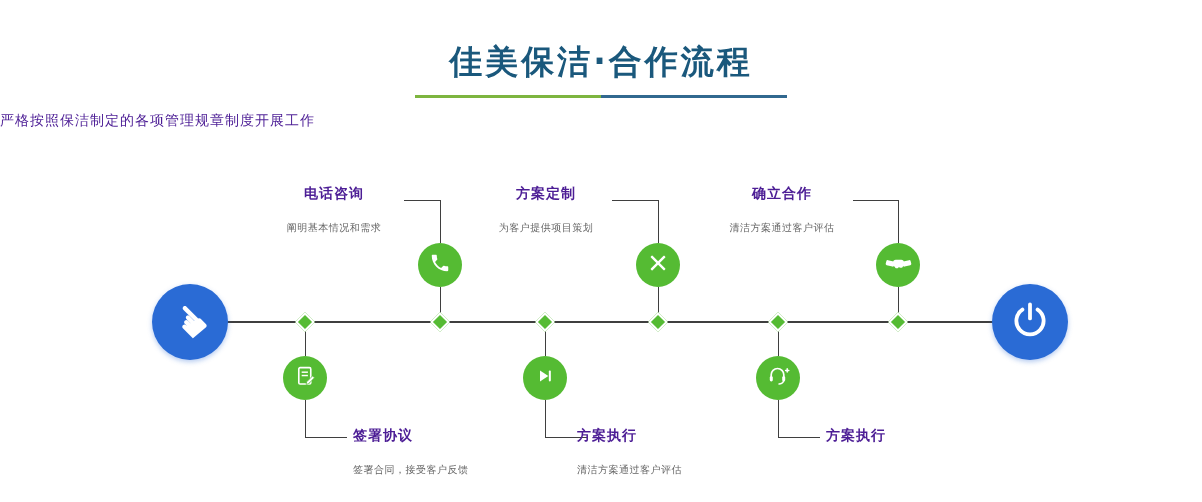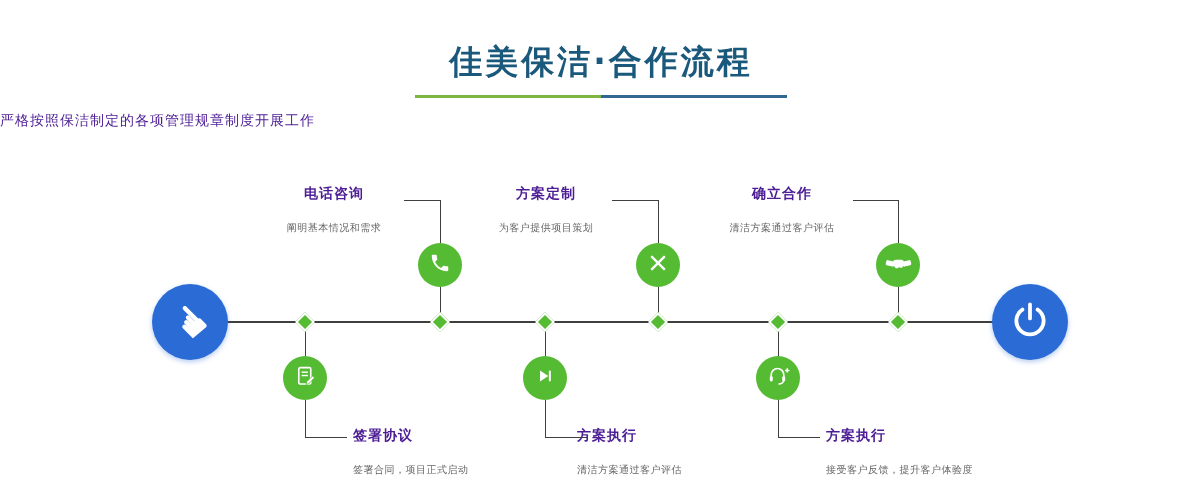--- a/index.html
+++ b/index.html
@@ -165,24 +165,23 @@
     <div class="step-title">方案定制</div>
     <div class="step-desc">为客户提供项目策划</div>
   </div>
   <div class="step top" style="left:702px;top:185px;width:160px;">
     <div class="step-title">确立合作</div>
     <div class="step-desc">清洁方案通过客户评估</div>
   </div>
 
   <div class="step bottom" style="left:353px;top:427px;">
     <div class="step-title">签署协议</div>
-    <div class="step-desc">签署合同，项目正式启动</div>
+    <div class="step-desc">签署合同，接受客户反馈</div>
   </div>
   <div class="step bottom" style="left:577px;top:427px;">
     <div class="step-title">方案执行</div>
     <div class="step-desc">清洁方案通过客户评估</div>
   </div>
   <div class="step bottom" style="left:826px;top:427px;">
     <div class="step-title">方案执行</div>
-    <div class="step-desc">接受客户反馈，提升客户体验度</div>
   </div>
 
 </div>
 
 </body></html>

